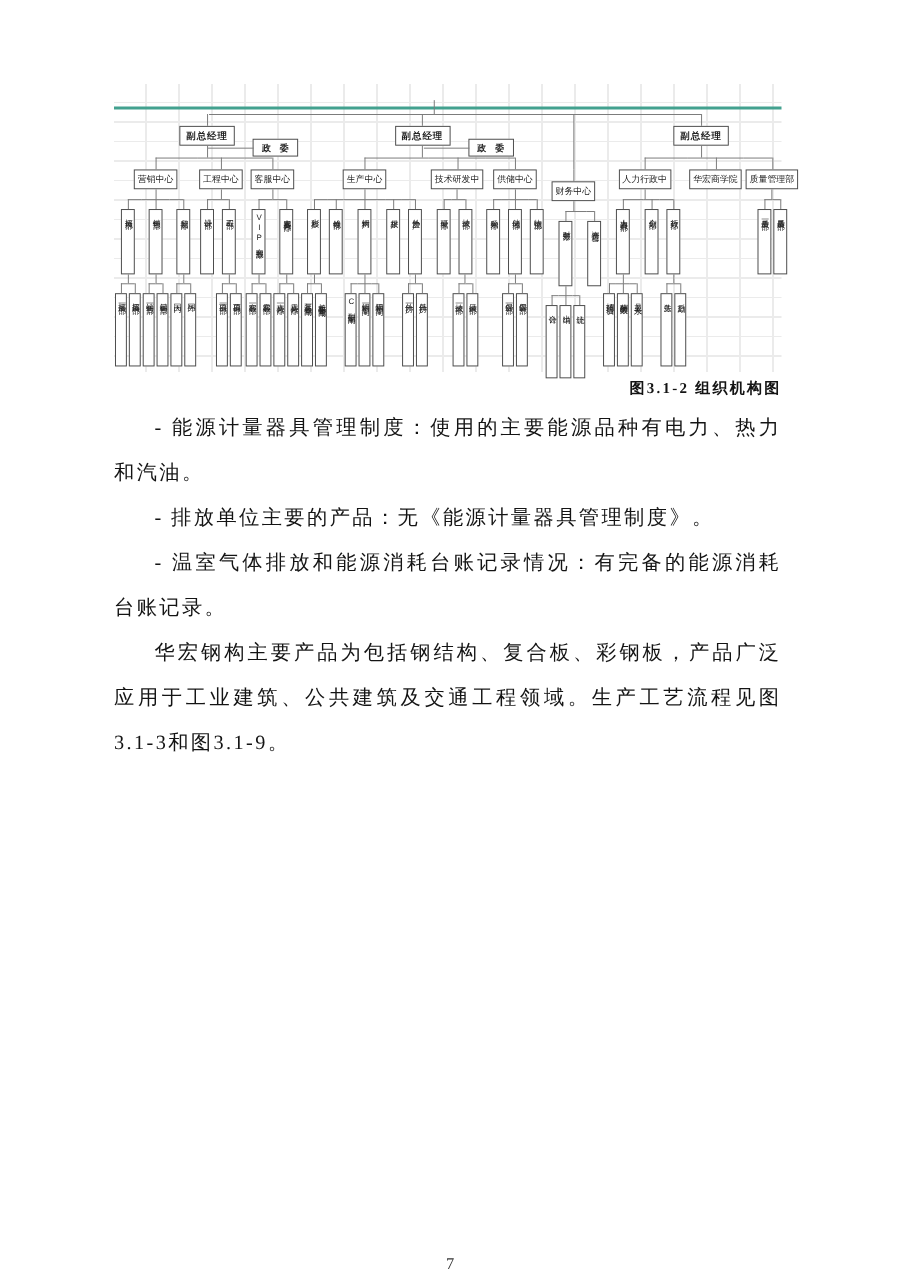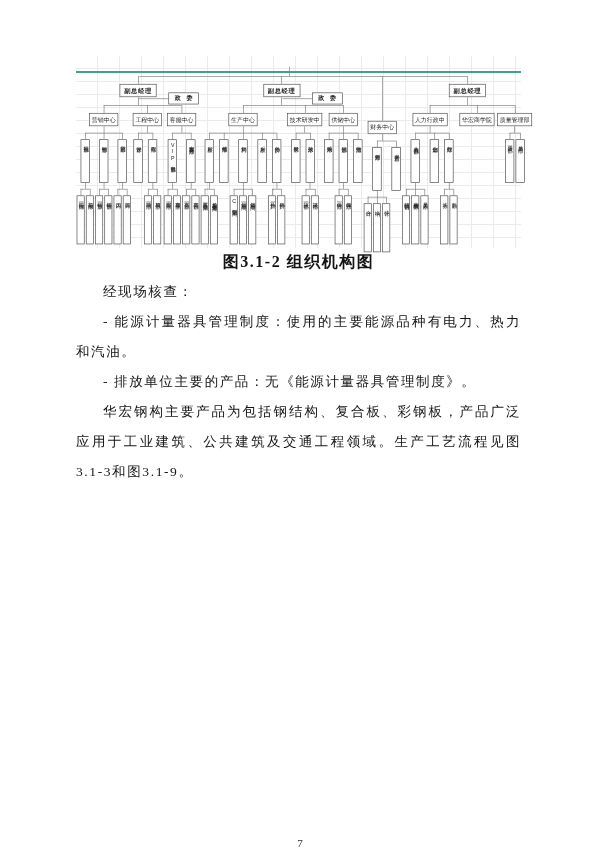--- a/index.html
+++ b/index.html
@@ -57,22 +57,22 @@
   .cw:first-child::after{left:50%;}
   .cw:last-child::after{right:50%;}
   .cw:only-child::after{display:none;}
   .crow.pad12 > .cw{padding-top:12px;}
   .crow.pad12 > .cw::before{height:12px;}
   .crow.pad10 > .cw{padding-top:10px;}
   .crow.pad10 > .cw::before{height:10px;}
 
   
   .caption{
-    margin-top:4px;text-align:center;font-weight:bold;
-    font-size:16px;letter-spacing:1.5px;
+    margin-top:4px;text-align:right;font-weight:bold;
+    font-size:10px;letter-spacing:1.5px;
   }
   .body-text{margin-top:4px;font-size:13.5px;line-height:30px;letter-spacing:1.6px;text-align:justify;}
   .body-text p{margin:0;text-indent:2em;}
   .page-number{position:absolute;left:0;right:0;bottom:55px;text-align:center;font-size:11px;color:#333;}
 </style>
 </head>
 <body>
 
 <div class="page">
   <div class="content">
@@ -375,21 +375,21 @@
                 </div>
               </div>
             </div>
           </div>
         </div>
     </div>
 
     <div class="caption">图3.1-2 组织机构图</div>
 
     <div class="body-text" id="paras">
-        <p>经现场核查：</p>
         <p>- 能源计量器具管理制度：使用的主要能源品种有电力、热力和汽油。</p>
         <p>- 排放单位主要的产品：无《能源计量器具管理制度》。</p>
+        <p>- 温室气体排放和能源消耗台账记录情况：有完备的能源消耗台账记录。</p>
         <p>华宏钢构主要产品为包括钢结构、复合板、彩钢板，产品广泛应用于工业建筑、公共建筑及交通工程领域。生产工艺流程见图3.1-3和图3.1-9。</p>
       </div>
   </div>
 
   <div class="page-number">7</div>
 </div>
 
 </body></html>

